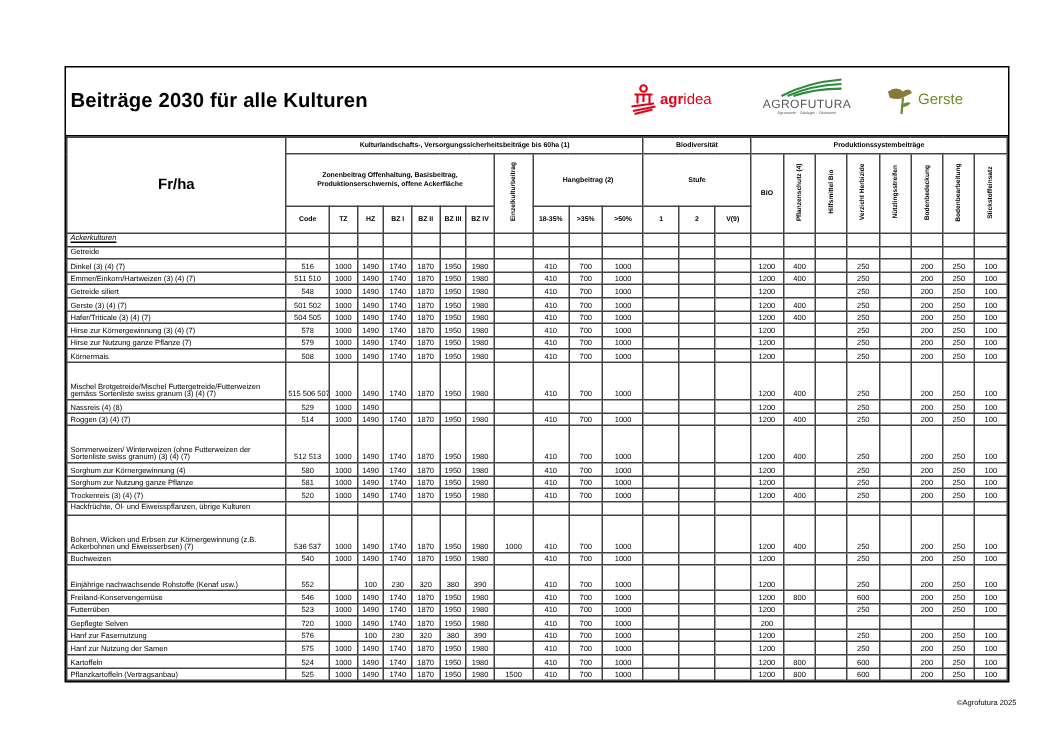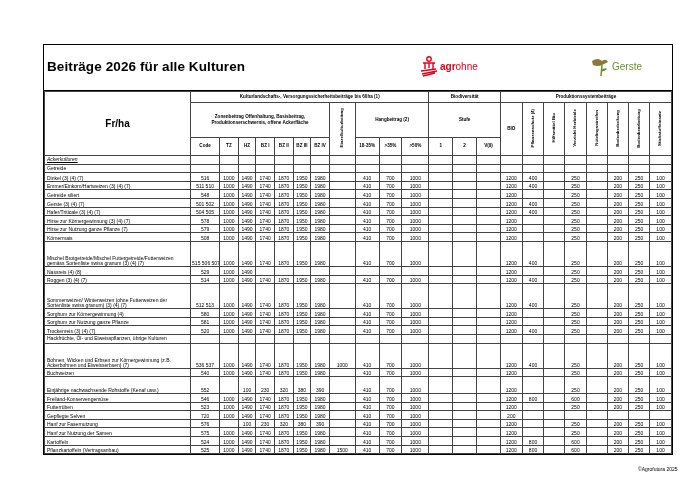--- a/index.html
+++ b/index.html
@@ -20,32 +20,43 @@
   .footer { position:absolute; left:638px; top:466px; font-size:5px; }
   tr.r { height:8.6px; }
   tr.r2 { height:17px; }
   tr.r3 { height:25px; }
 </style>
 </head>
 <body>
 
 <div class="page">
   <div class="title-bar">
-    <div class="title">Beiträge 2026 für alle Kulturen</div>
+    <div class="title">Beiträge 2030 für alle Kulturen</div>
     <div class="logos">
       <div class="logo" style="left:8px;top:6px;">
         <svg width="18" height="22" viewBox="0 0 18 22">
           <g stroke="#e2001a" stroke-width="1.4" fill="none">
             <circle cx="9" cy="4" r="2.2"></circle>
             <path d="M3 8 H15 M5 8 V14 M13 8 V14 M9 8 V13"></path>
             <path d="M1 16 L16 14 M2 19 L17 16 M3 21 L15 18"></path>
           </g>
         </svg>
         <span style="font-size:10px;font-weight:bold;color:#e2001a;margin-left:2px;">agr</span>
-          <span style="font-size:10px;color:#e2001a;">ohne</span>
+          <span style="font-size:10px;color:#e2001a;">idea</span>
+      </div>
+      <div class="logo" style="left:92px;top:2px;flex-direction:column;align-items:center;width:68px;">
+        <svg width="50" height="14" viewBox="0 0 50 14">
+          <g stroke="#2e8b3e" stroke-width="1.5" fill="none">
+            <path d="M8 13 Q25 4 48 2"></path>
+            <path d="M12 13 Q27 6 48 5"></path>
+            <path d="M16 13 Q30 8 48 8"></path>
+          </g>
+        </svg>
+        <span style="font-size:8px;color:#555;letter-spacing:0.3px;">AGROFUTURA</span>
+        <span style="font-size:2.6px;color:#555;">Agronomie · Ökologie · Ökonomie</span>
       </div>
       <div class="logo" style="left:178px;top:6px;">
         <svg width="20" height="22" viewBox="0 0 20 22">
           <path d="M2 6 Q8 2 12 6 Q16 3 18 7 L12 10 Q8 12 3 10 Z" fill="#8a7a3a"></path>
           <path d="M12 10 L11 21" stroke="#6a8f2b" stroke-width="1.5"></path>
           <path d="M11 15 Q15 12 17 14 Q14 17 11 16 Z" fill="#6a8f2b"></path>
         </svg>
         <span style="font-size:10px;color:#6a8f2b;margin-left:2px;">Gerste</span>
       </div>
     </div>

